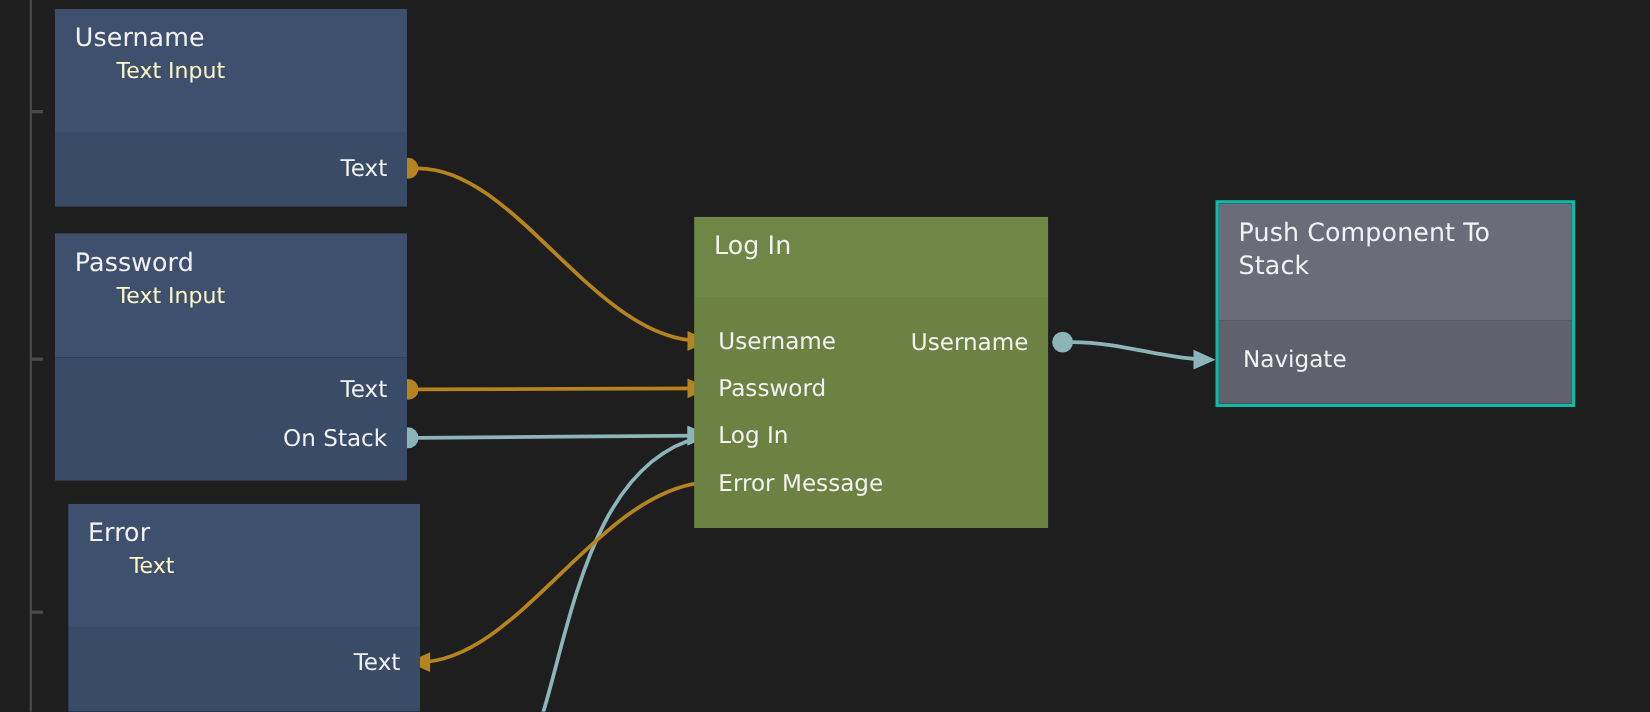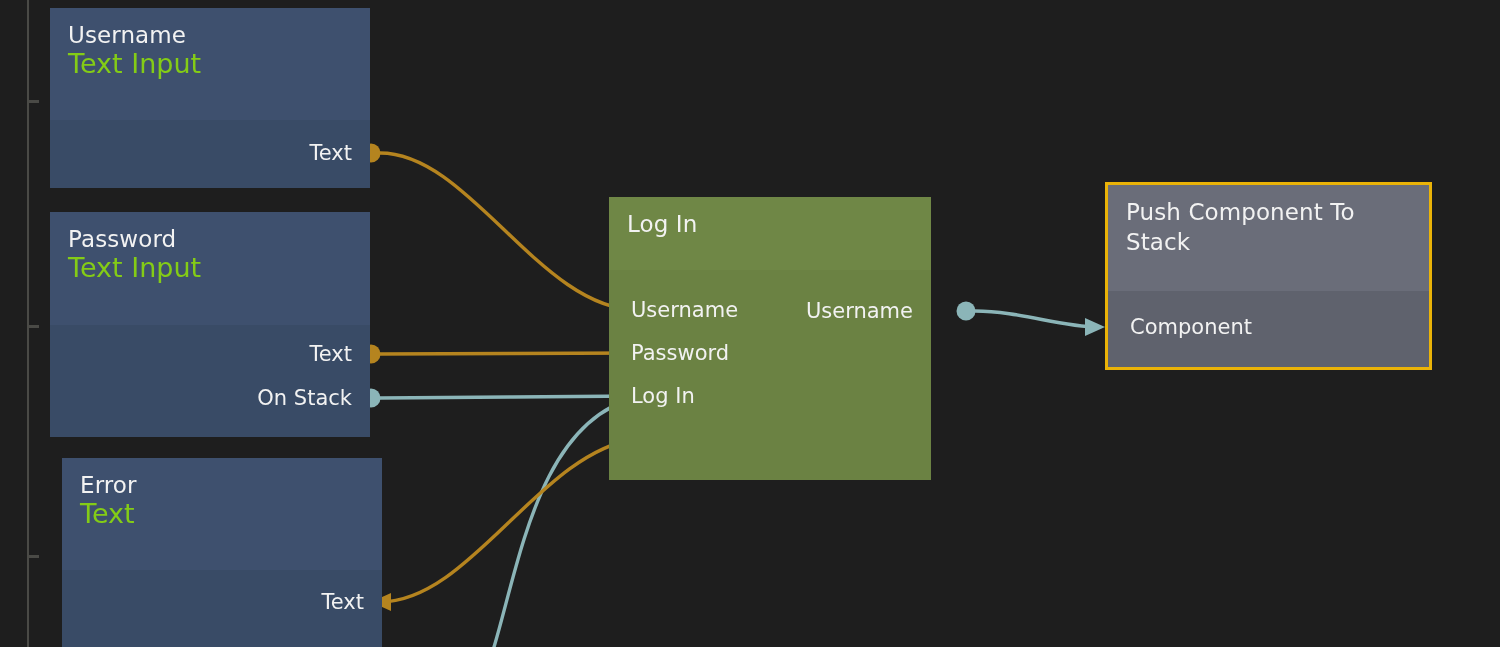--- a/index.html
+++ b/index.html
@@ -13,27 +13,27 @@
   #canvas{position:absolute;inset:0;width:1500px;height:647px;}
 
   
   #wires{position:absolute;left:0;top:0;width:1500px;height:647px;z-index:1;pointer-events:none;}
 
   
   .rail{position:absolute;background:#4a4a46;z-index:0;}
 
   
   .node{position:absolute;z-index:2;box-sizing:border-box;overflow:hidden;}
-  .node.selected{border:3px solid #eab308;}
+  .node.selected{border:3px solid #14b8a6;}
   .node-head{box-sizing:border-box;padding:12px 18px 10px 18px;}
   .node-title{
     font-size:23px;line-height:30px;color:#f2f2f2;font-weight:400;
     letter-spacing:.1px;white-space:pre-wrap;
   }
-  .node-sub{font-size:27px;line-height:28px;color:#84cc16;font-weight:400;}
+  .node-sub{font-size:20px;line-height:28px;color:#fef9c3;font-weight:400;margin-left:38px;}
   .node-body{box-sizing:border-box;position:relative;}
   .port-label{position:absolute;font-size:21px;line-height:28px;color:#f2f2f2;white-space:nowrap;}
   .port-label.out-right{right:18px;text-align:right;}
   .port-label.in-left{left:22px;}
 
   
   .blue-head{background:#3e506e;}
   .blue-body{background:#394b66;}
   .green-head{background:#6f8746;}
   .green-body{background:#6b8243;}
@@ -103,32 +103,33 @@
         <div class="port-label out-right" style="top: 172px;">On Stack</div>
       </div>
       <div class="node" style="left: 62px; top: 458px; width: 320px; height: 189px;">
         <div class="node-head blue-head" style="height: 112px;">
           <div class="node-title">Error</div>
           <div class="node-sub">Text</div>
         </div>
         <div class="node-body blue-body" style="height: 77px;"></div>
         <div class="port-label out-right" style="top: 130px;">Text</div>
       </div>
-      <div class="node" style="left: 609px; top: 197px; width: 322px; height: 283px;">
+      <div class="node" style="left: 631px; top: 197px; width: 322px; height: 283px;">
         <div class="node-head green-head" style="height: 73px;">
           <div class="node-title">Log In</div>
         </div>
         <div class="node-body green-body" style="height: 210px;"></div>
         <div class="port-label in-left" style="top: 99px;">Username</div>
         <div class="port-label in-left" style="top: 142px;">Password</div>
         <div class="port-label in-left" style="top: 185px;">Log In</div>
+        <div class="port-label in-left" style="top: 228px;">Error Message</div>
         <div class="port-label out-right" style="top: 100px;">Username</div>
       </div>
       <div class="node selected" style="left: 1105px; top: 182px; width: 327px; height: 188px;">
         <div class="node-head gray-head" style="height: 106px;">
           <div class="node-title">Push Component To Stack</div>
         </div>
         <div class="node-body gray-body" style="height: 76px;"></div>
-        <div class="port-label in-left" style="top: 128px;">Component</div>
+        <div class="port-label in-left" style="top: 128px;">Navigate</div>
       </div>
     </div>
 
 </div>
 
 </body></html>

